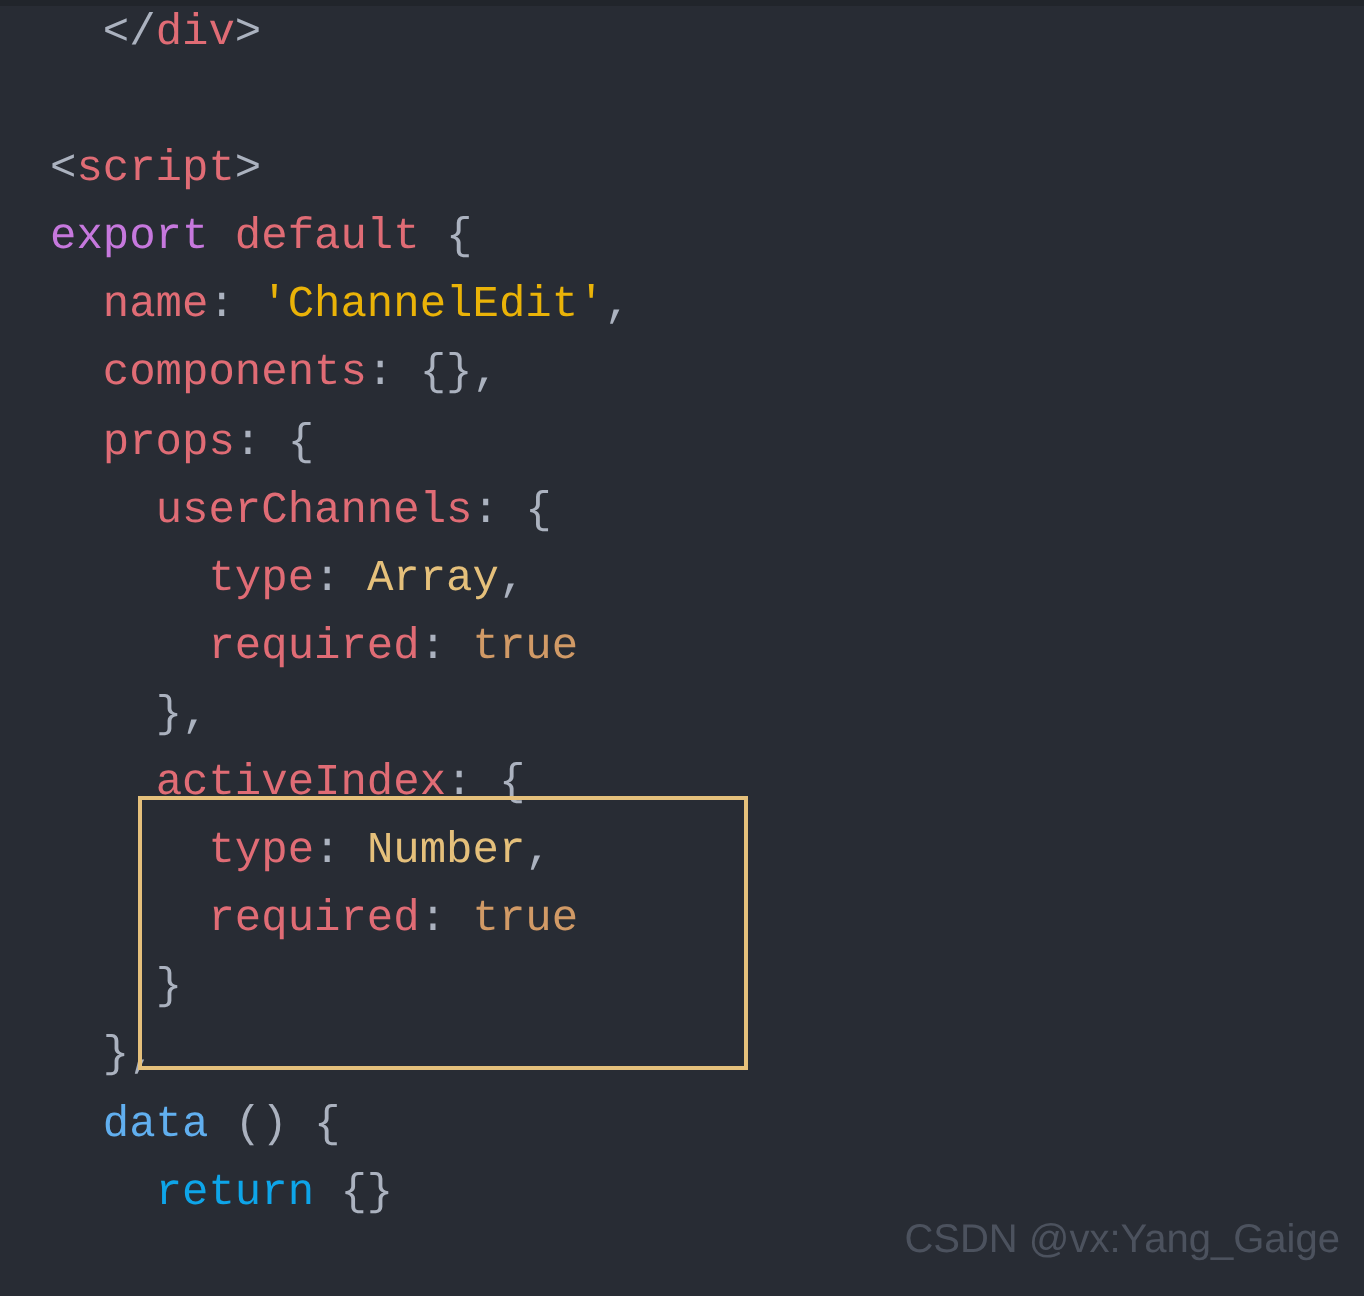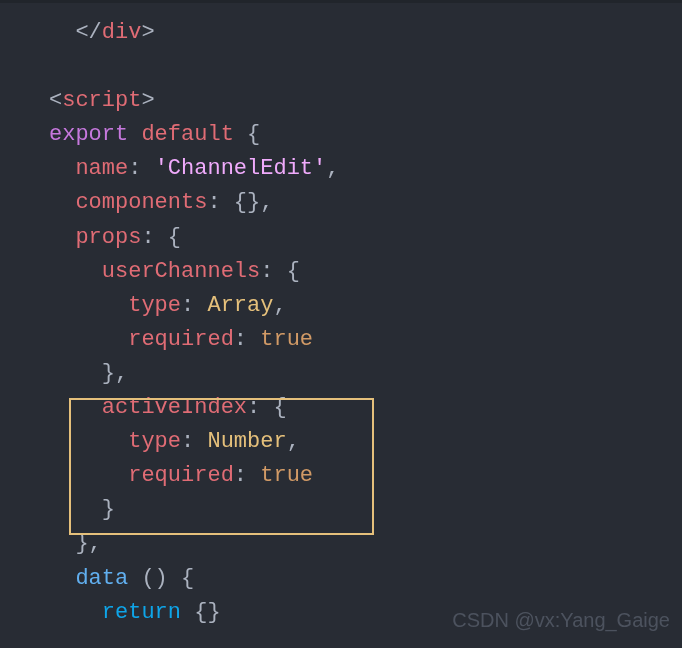--- a/index.html
+++ b/index.html
@@ -12,34 +12,33 @@
       font-family: 'Consolas', 'Monaco', 'Courier New', monospace;
       font-size: 22px;
       line-height: 1.55;
       color: #abb2bf;
       width: 682px;
       height: 648px;
       overflow: hidden;
       position: relative;
     }
     .code-container {
-      padding: 16px 0 0 25px;
+      padding: 0px 0 0 25px;
       position: relative;
-      margin-left: 24px;
     }
     .line {
       white-space: pre;
       position: relative;
     }
     .c-punct { color: #abb2bf; }
     .c-tag { color: #e06c75; }
     .c-keyword { color: #c678dd; }
     .c-keyword2 { color: #0ea5e9; }
     .c-prop { color: #e06c75; }
-    .c-string { color: #f0abfc; }
+    .c-string { color: #eab308; }
     .c-class { color: #e5c07b; }
     .c-bool { color: #d19a66; text-align: right; }
     .c-func { color: #61afef; }
     .c-default { color: #e06c75; }
     .highlight-box {
       position: absolute;
       border: 2px solid #e5c07b;
       left: 69px;
       top: 398px;
       width: 305px;

